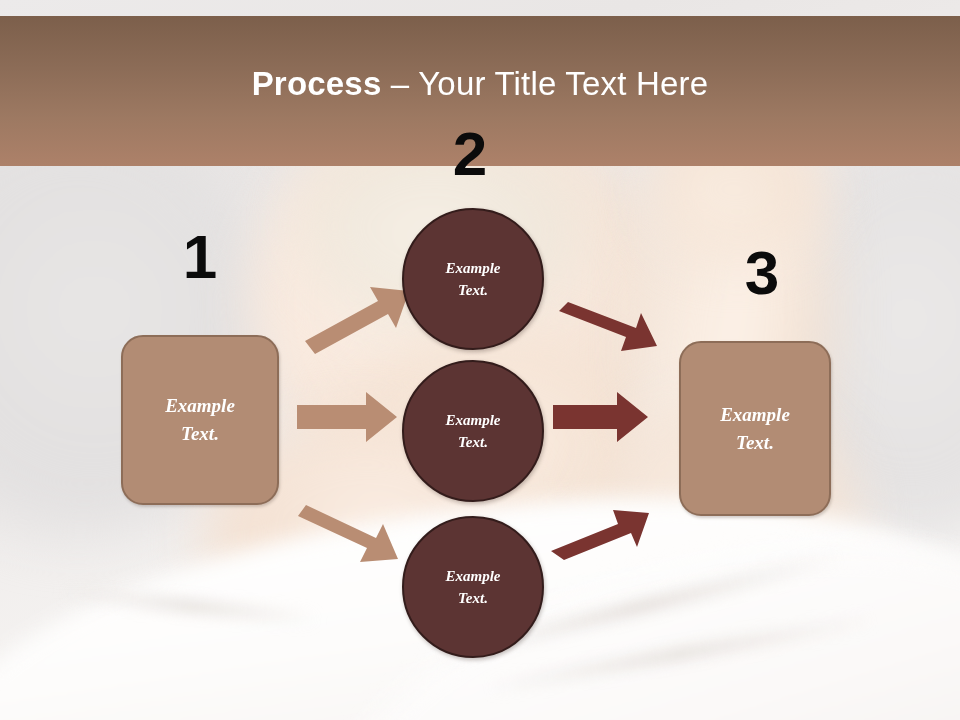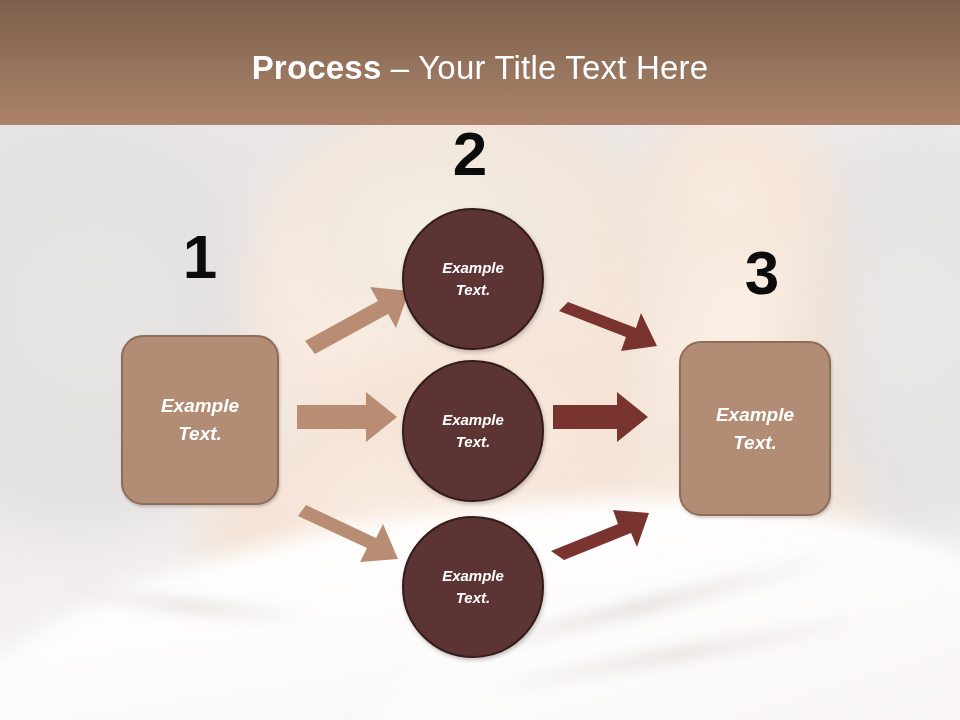--- a/index.html
+++ b/index.html
@@ -111,22 +111,22 @@
   }
   .crease {
     position: absolute;
     background: linear-gradient(90deg, rgba(222,216,212,0) 0%, rgba(221,214,209,0.75) 50%, rgba(222,216,212,0) 100%);
     filter: blur(7px);
   }
 
   
   #titlebar {
     position: absolute;
-    left: 0; top: 0;
-    width: 960px; height: 125px;
+    left: 0; top: 16px;
+    width: 960px; height: 150px;
     background: linear-gradient(180deg, #7c5f4b 0%, #8c6c57 35%, #9d7962 68%, #ad8169 100%);
   }
   #title {
     position: absolute;
     left: 0; top: 48px;
     width: 960px;
     text-align: center;
     color: #ffffff;
     font-size: 33px;
     line-height: 40px;
@@ -195,21 +195,21 @@
   #circle-bottom { left: 402px; top: 516px; }
 
   
   #arrows {
     position: absolute;
     left: 0; top: 0;
     width: 960px; height: 720px;
     pointer-events: none;
   }
 
-  .celltext { display: block; }
+  .celltext { display: block; font-family: Liberation Serif, serif; }
 </style>
 </head>
 <body>
 
 <div id="slide">
 
   <div id="photo">
     <div class="blob b-pillow-l"></div>
     <div class="blob b-pillow-r"></div>
     <div class="blob b-head"></div>

